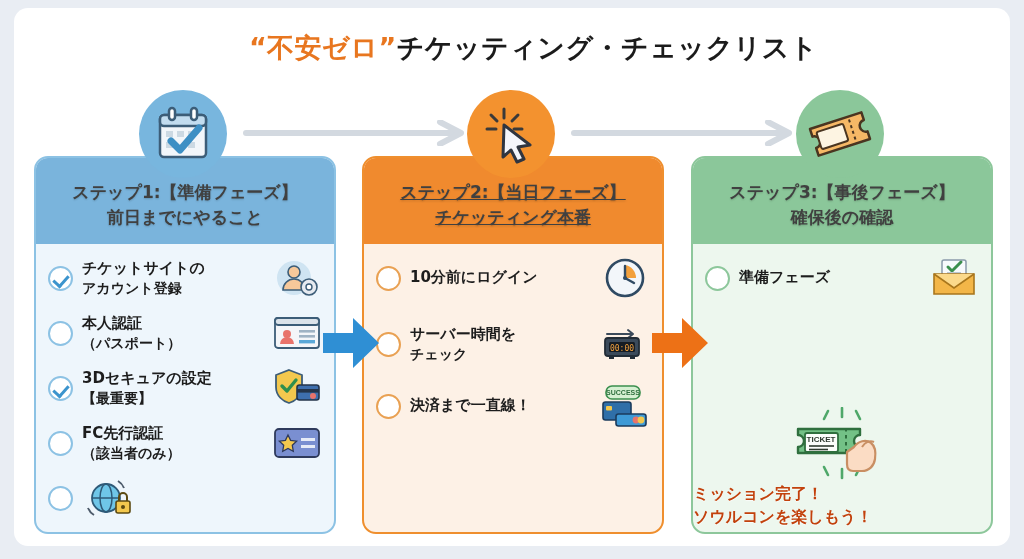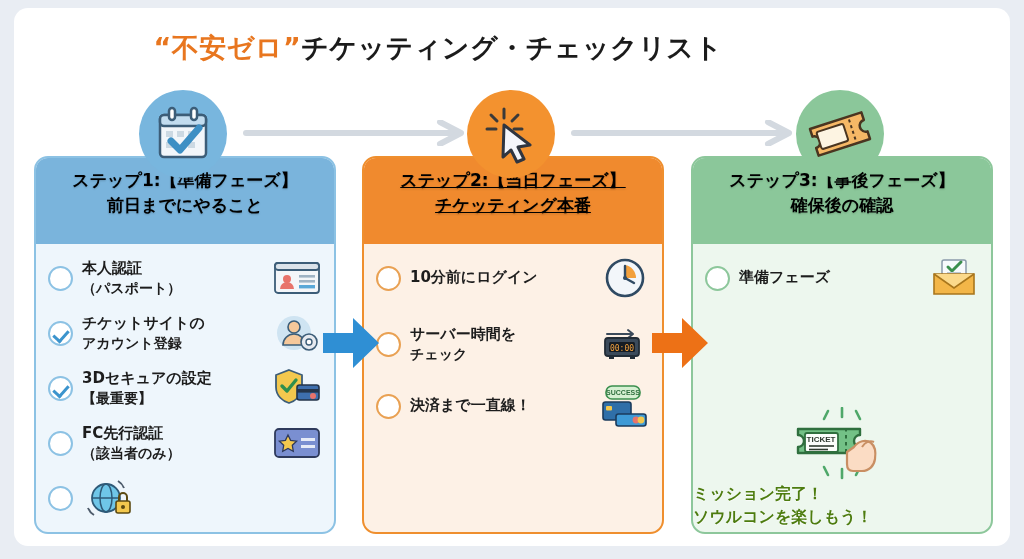--- a/index.html
+++ b/index.html
@@ -7,24 +7,23 @@
     width:1024px;height:559px;overflow:hidden;
     background:#e9edf3;
     font-family:"DejaVu Sans","Liberation Sans",sans-serif;
   }
   .page{
     position:absolute;left:14px;top:8px;width:996px;height:538px;
     background:#ffffff;border-radius:14px;
   }
   
   .title{
-    position:absolute;left:0;top:22px;width:804px;text-align:center;
+    position:absolute;left:0;top:22px;width:804px;text-align:right;
     font-size:27px;font-weight:bold;color:#1b1b1b;letter-spacing:.5px;
     white-space:nowrap;
-    padding-left:22px;
   }
   .title .accent{color:#E8761F;}
 
   
   .circle{
     position:absolute;width:88px;height:88px;border-radius:50%;
     top:82px;z-index:3;
   }
   .circle.c1{left:125px;background:#78b6de;}
   .circle.c2{left:453px;background:#F3922F;}
@@ -39,22 +38,22 @@
   .card{
     position:absolute;top:148px;width:302px;height:378px;
     border-radius:14px;overflow:hidden;box-sizing:border-box;
     border:2px solid transparent;
   }
   .card.s1{left:20px;background:#eef6fc;border-color:#8cc2e4;}
   .card.s2{left:348px;background:#fdf1e6;border-color:#ef8f2e;}
   .card.s3{left:677px;background:#edf7ee;border-color:#8dc79b;}
 
   .card-head{
-    height:86px;box-sizing:border-box;padding-top:10px;
-    text-align:center;color:#000000;font-weight:bold;font-size:17px;
+    height:86px;box-sizing:border-box;padding-top:22px;
+    text-align:center;color:#404040;font-weight:bold;font-size:17px;
     line-height:1.45;text-shadow:0 1px 2px rgba(0,0,0,.18);
   }
   .s1 .card-head{background:#7ab4dc;}
   .s2 .card-head{background:#F08A2E;text-decoration:underline;}
   .s3 .card-head{background:#8bc79a;}
   .card-head div{white-space:nowrap;}
 
   .card-body{padding:12px 10px 0 12px;position:relative;height:290px;box-sizing:border-box;}
 
   .item{display:flex;align-items:center;margin-bottom:11px;}
@@ -79,21 +78,21 @@
 
   
   .big-arrow{position:absolute;top:306px;width:62px;height:58px;z-index:4;}
   .big-arrow.b1{left:307px;}
   .big-arrow.b2{left:636px;}
 
   
   .finale{position:absolute;left:0;bottom:6px;width:100%;text-align:left;}
   .finale-art{height:76px;display:flex;align-items:center;justify-content:center;}
   .finale-text{
-    color:#4d7c0f;font-weight:bold;font-size:16px;line-height:1.45;
+    color:#c2410c;font-weight:bold;font-size:16px;line-height:1.45;
     text-shadow:0 1px 1px rgba(255,255,255,.7);
   }
   .finale-text div{white-space:nowrap;}
 </style>
 </head>
 <body>
 
 <div class="page">
 
   <div class="title">
@@ -161,51 +160,51 @@
   </div>
 
   <div class="card s1">
     <div class="card-head">
       <div>ステップ1:【準備フェーズ】</div>
       <div>前日までにやること</div>
     </div>
     <div class="card-body">
 
       <div class="item">
+        <div class="check done"></div>
+        <div class="label">
+          <span>チケットサイトの</span>
+          <span class="sub">アカウント登録</span>
+        </div>
+        <div class="ic">
+          <svg width="46" height="40" viewBox="0 0 46 40">
+            <circle cx="20" cy="20" r="17" fill="#cfe4f2"></circle>
+            <circle cx="20" cy="14" r="6" fill="#f6c89a" stroke="#3c5d78" stroke-width="1.6"></circle>
+            <path d="M9 32 a11 11 0 0 1 22 0 z" fill="#f6c89a" stroke="#3c5d78" stroke-width="1.6"></path>
+            <circle cx="35" cy="29" r="8" fill="#e6eaf0" stroke="#3c5d78" stroke-width="1.6"></circle>
+            <circle cx="35" cy="29" r="3" fill="#fff" stroke="#3c5d78" stroke-width="1.4"></circle>
+          </svg>
+        </div>
+      </div>
+
+      <div class="item">
         <div class="check"></div>
         <div class="label">
           <span>本人認証</span>
           <span class="sub">（パスポート）</span>
         </div>
         <div class="ic">
           <svg width="48" height="36" viewBox="0 0 48 36">
             <rect x="2" y="3" width="44" height="30" rx="3" fill="#f4f6f9" stroke="#3c5d78" stroke-width="1.8"></rect>
             <rect x="2" y="3" width="44" height="7" rx="3" fill="#dbe3ea" stroke="#3c5d78" stroke-width="1.8"></rect>
             <circle cx="14" cy="19" r="4" fill="#e8736b"></circle>
             <path d="M7 29 a7 7 0 0 1 14 0 z" fill="#e8736b"></path>
             <rect x="26" y="15" width="16" height="2.6" fill="#9fb3c4"></rect>
             <rect x="26" y="20" width="16" height="2.6" fill="#9fb3c4"></rect>
             <rect x="26" y="25" width="16" height="3.4" fill="#5aa8d8"></rect>
-          </svg>
-        </div>
-      </div>
-
-      <div class="item">
-        <div class="check done"></div>
-        <div class="label">
-          <span>チケットサイトの</span>
-          <span class="sub">アカウント登録</span>
-        </div>
-        <div class="ic">
-          <svg width="46" height="40" viewBox="0 0 46 40">
-            <circle cx="20" cy="20" r="17" fill="#cfe4f2"></circle>
-            <circle cx="20" cy="14" r="6" fill="#f6c89a" stroke="#3c5d78" stroke-width="1.6"></circle>
-            <path d="M9 32 a11 11 0 0 1 22 0 z" fill="#f6c89a" stroke="#3c5d78" stroke-width="1.6"></path>
-            <circle cx="35" cy="29" r="8" fill="#e6eaf0" stroke="#3c5d78" stroke-width="1.6"></circle>
-            <circle cx="35" cy="29" r="3" fill="#fff" stroke="#3c5d78" stroke-width="1.4"></circle>
           </svg>
         </div>
       </div>
 
       <div class="item">
         <div class="check done"></div>
         <div class="label">
           <span>3Dセキュアの設定</span>
           <span class="sub">【最重要】</span>
         </div>

